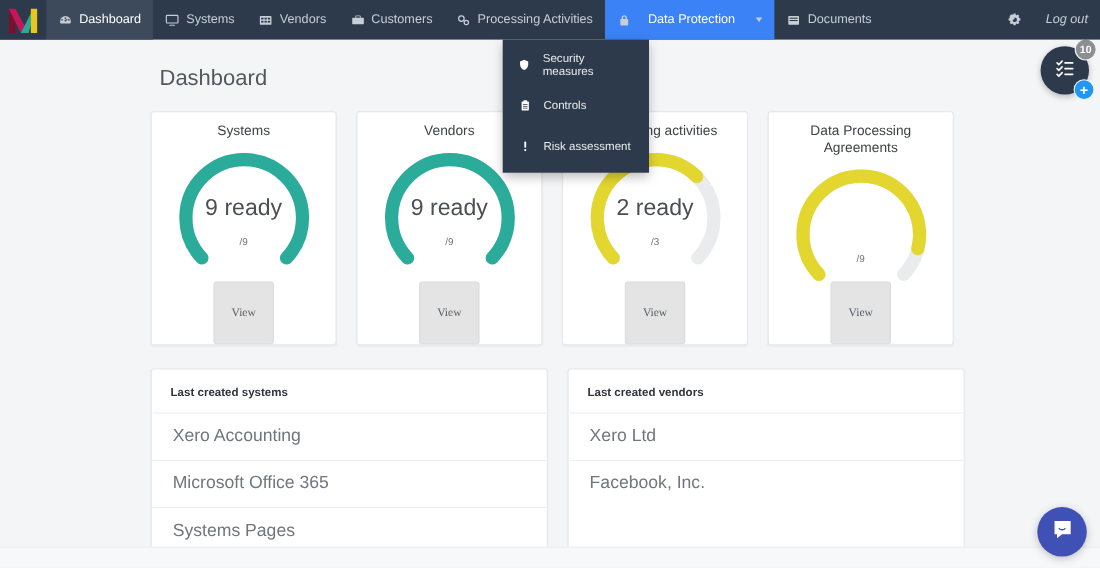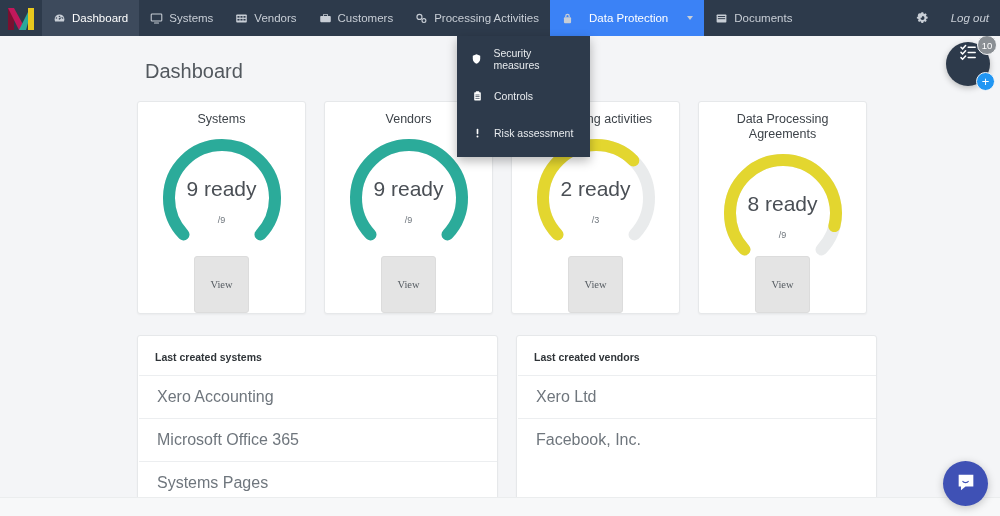--- a/index.html
+++ b/index.html
@@ -168,24 +168,25 @@
   }
   .list-item.last { border-bottom: none; }
 
   
   .task-widget {
     position: absolute;
     top: 42px; right: 10px;
     width: 44px; height: 44px;
     border-radius: 50%;
     background: #2d3a4b;
-    display: flex; align-items: flex-start; justify-content: center;
+    display: flex; align-items: center; justify-content: center;
     box-shadow: 0 2px 6px rgba(0,0,0,0.25);
     cursor: pointer;
     z-index: 30;
+    font-weight: bold;
   }
   .task-badge {
     position: absolute;
     top: -7px; right: -7px;
     width: 20px; height: 20px;
     border-radius: 50%;
     background: #8a8f94;
     color: #ffffff;
     font-size: 9.5px;
     display: flex; align-items: center; justify-content: center;
@@ -411,21 +412,20 @@
         <button class="view-btn">View</button>
       </div>
 
       <div class="gauge-card">
         <div class="card-title">Data Processing Agreements</div>
         <div class="gauge-wrap">
           <svg width="150" height="120" viewBox="0 0 150 120">
             <path d="M 36.5 103.5 A 53 53 0 1 1 113.5 103.5" fill="none" stroke="#e9ebec" stroke-width="12" stroke-linecap="round"></path>
             <path id="g3" d="M 36.5 103.5 A 53 53 0 1 1 113.5 103.5" fill="none" stroke="#e3d62f" stroke-width="12" stroke-linecap="round" stroke-dasharray="246.8533935546875 246.8533935546875" stroke-dashoffset="27.43"></path>
           </svg>
-          <div class="gauge-label">8 ready</div>
           <div class="gauge-sub">/9</div>
         </div>
         <button class="view-btn">View</button>
       </div>
     </div>
 
     <div class="lists-row">
       <div class="list-card">
         <div class="list-header">Last created systems</div>
         <div class="list-item">Xero Accounting</div>

